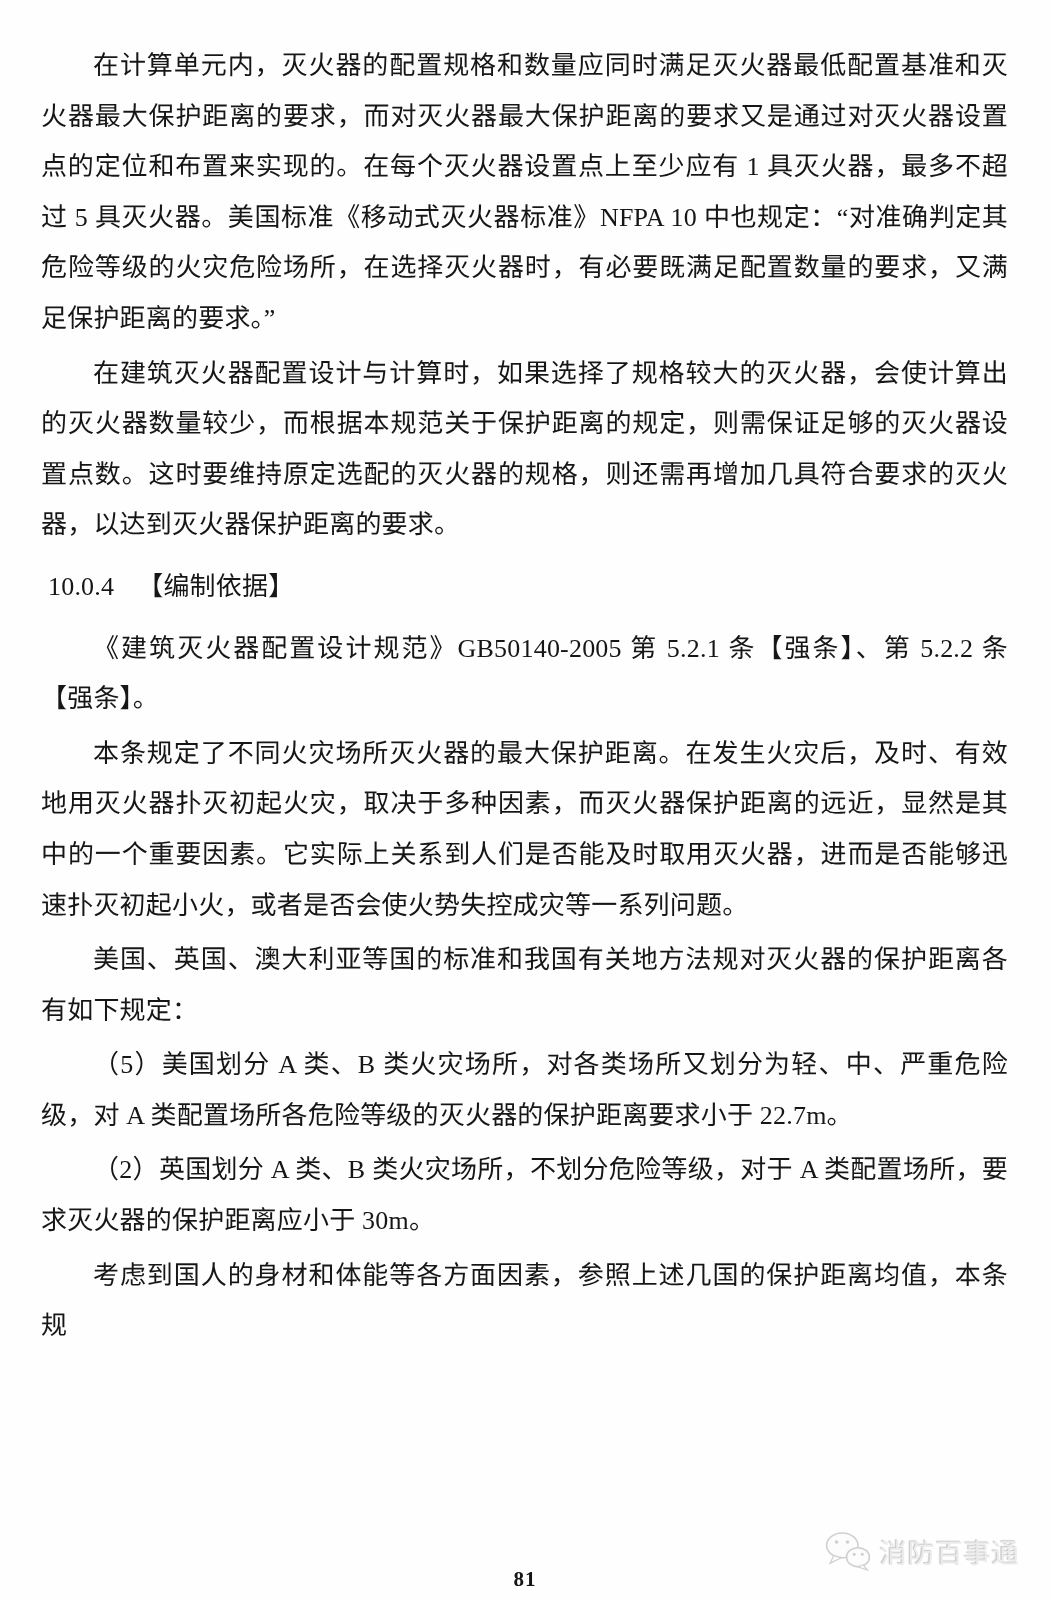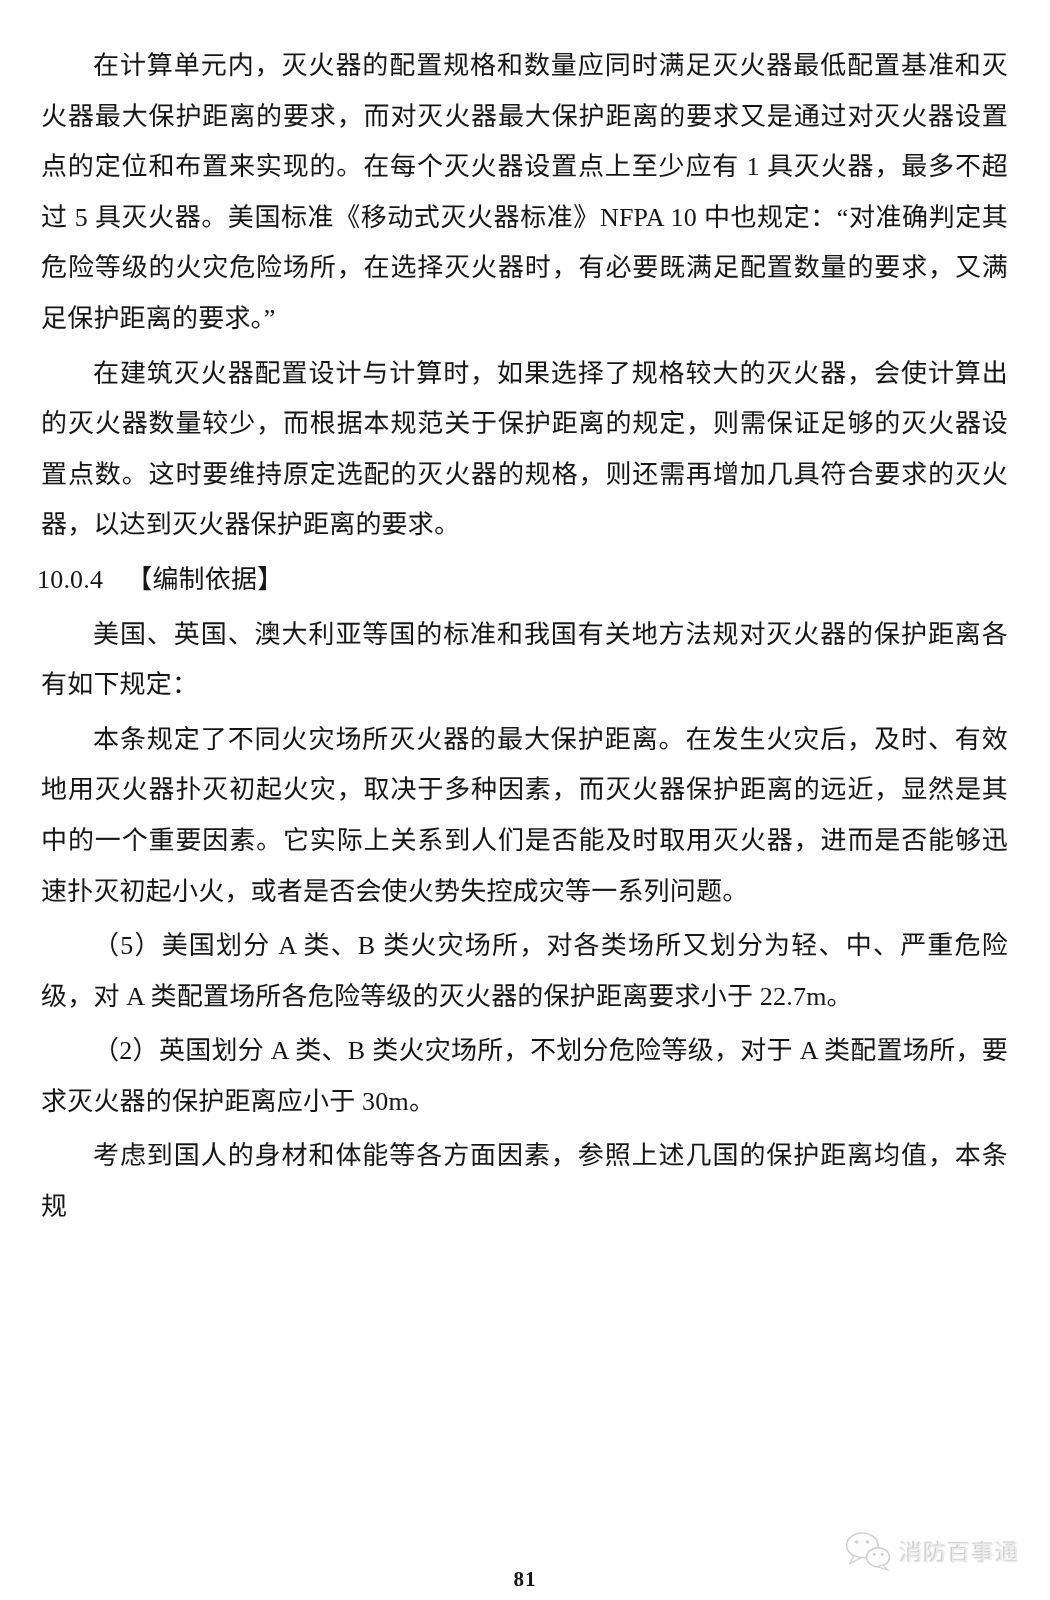--- a/index.html
+++ b/index.html
@@ -30,21 +30,21 @@
     font-size: 26px;
     line-height: 50.6px;
     text-align: justify;
     word-break: break-all;
     letter-spacing: 0.2px;
   }
   .indent {
     text-indent: 52px;
   }
   .section-heading {
-    margin: 0;
+    margin: 11px;
     font-size: 26px;
     line-height: 50.6px;
     font-weight: normal;
     text-indent: 0;
     word-break: break-all;
   }
   .section-gap {
     display: inline-block;
     width: 23px;
   }
@@ -64,21 +64,21 @@
   }
   .watermark {
     position: absolute;
     top: 1531px;
     right: 30px;
     display: flex;
     align-items: center;
     gap: 8px;
   }
   .watermark-text {
-    font-size: 23px;
+    font-size: 27px;
     color: #ececec;
     letter-spacing: 1px;
     text-shadow: -1.5px -1.5px 1px #c9c9c9, 1px 1px 0 #ffffff;
     white-space: nowrap;
   }
   .wm-icon {
     display: block;
   }
 </style>
 </head>
@@ -88,25 +88,26 @@
   <main class="content">
 
     <p class="para indent">在计算单元内，灭火器的配置规格和数量应同时满足灭火器最低配置基准和灭火器最大保护距离的要求，而对灭火器最大保护距离的要求又是通过对灭火器设置点的定位和布置来实现的。在每个灭火器设置点上至少应有 1 具灭火器，最多不超过 5 具灭火器。美国标准《移动式灭火器标准》NFPA 10 中也规定：“对准确判定其危险等级的火灾危险场所，在选择灭火器时，有必要既满足配置数量的要求，又满足保护距离的要求。”</p>
 
     <p class="para indent">在建筑灭火器配置设计与计算时，如果选择了规格较大的灭火器，会使计算出的灭火器数量较少，而根据本规范关于保护距离的规定，则需保证足够的灭火器设置点数。这时要维持原定选配的灭火器的规格，则还需再增加几具符合要求的灭火器，以达到灭火器保护距离的要求。</p>
 
     <h2 class="para section-heading">
       <span>10.0.4</span><span class="section-gap"></span><span>【编制依据】</span>
     </h2>
 
+    <p class="para indent">《建筑灭火器配置设计规范》GB50140-2005 第 5.2.1 条【强条】、第 5.2.2 条【强条】。</p>
 
 
+    <p class="para indent">本条规定了不同火灾场所灭火器的最大保护距离。在发生火灾后，及时、有效地用灭火器扑灭初起火灾，取决于多种因素，而灭火器保护距离的远近，显然是其中的一个重要因素。它实际上关系到人们是否能及时取用灭火器，进而是否能够迅速扑灭初起小火，或者是否会使火势失控成灾等一系列问题。</p>
+
     <p class="para indent">美国、英国、澳大利亚等国的标准和我国有关地方法规对灭火器的保护距离各有如下规定：</p>
-
-    <p class="para indent">本条规定了不同火灾场所灭火器的最大保护距离。在发生火灾后，及时、有效地用灭火器扑灭初起火灾，取决于多种因素，而灭火器保护距离的远近，显然是其中的一个重要因素。它实际上关系到人们是否能及时取用灭火器，进而是否能够迅速扑灭初起小火，或者是否会使火势失控成灾等一系列问题。</p>
 
     <p class="para indent">（5）美国划分 A 类、B 类火灾场所，对各类场所又划分为轻、中、严重危险级，对 A 类配置场所各危险等级的灭火器的保护距离要求小于 22.7m。</p>
 
     <p class="para indent">（2）英国划分 A 类、B 类火灾场所，不划分危险等级，对于 A 类配置场所，要求灭火器的保护距离应小于 30m。</p>
 
 
 
     <p class="para indent">考虑到国人的身材和体能等各方面因素，参照上述几国的保护距离均值，本条规</p>
 
   </main>

